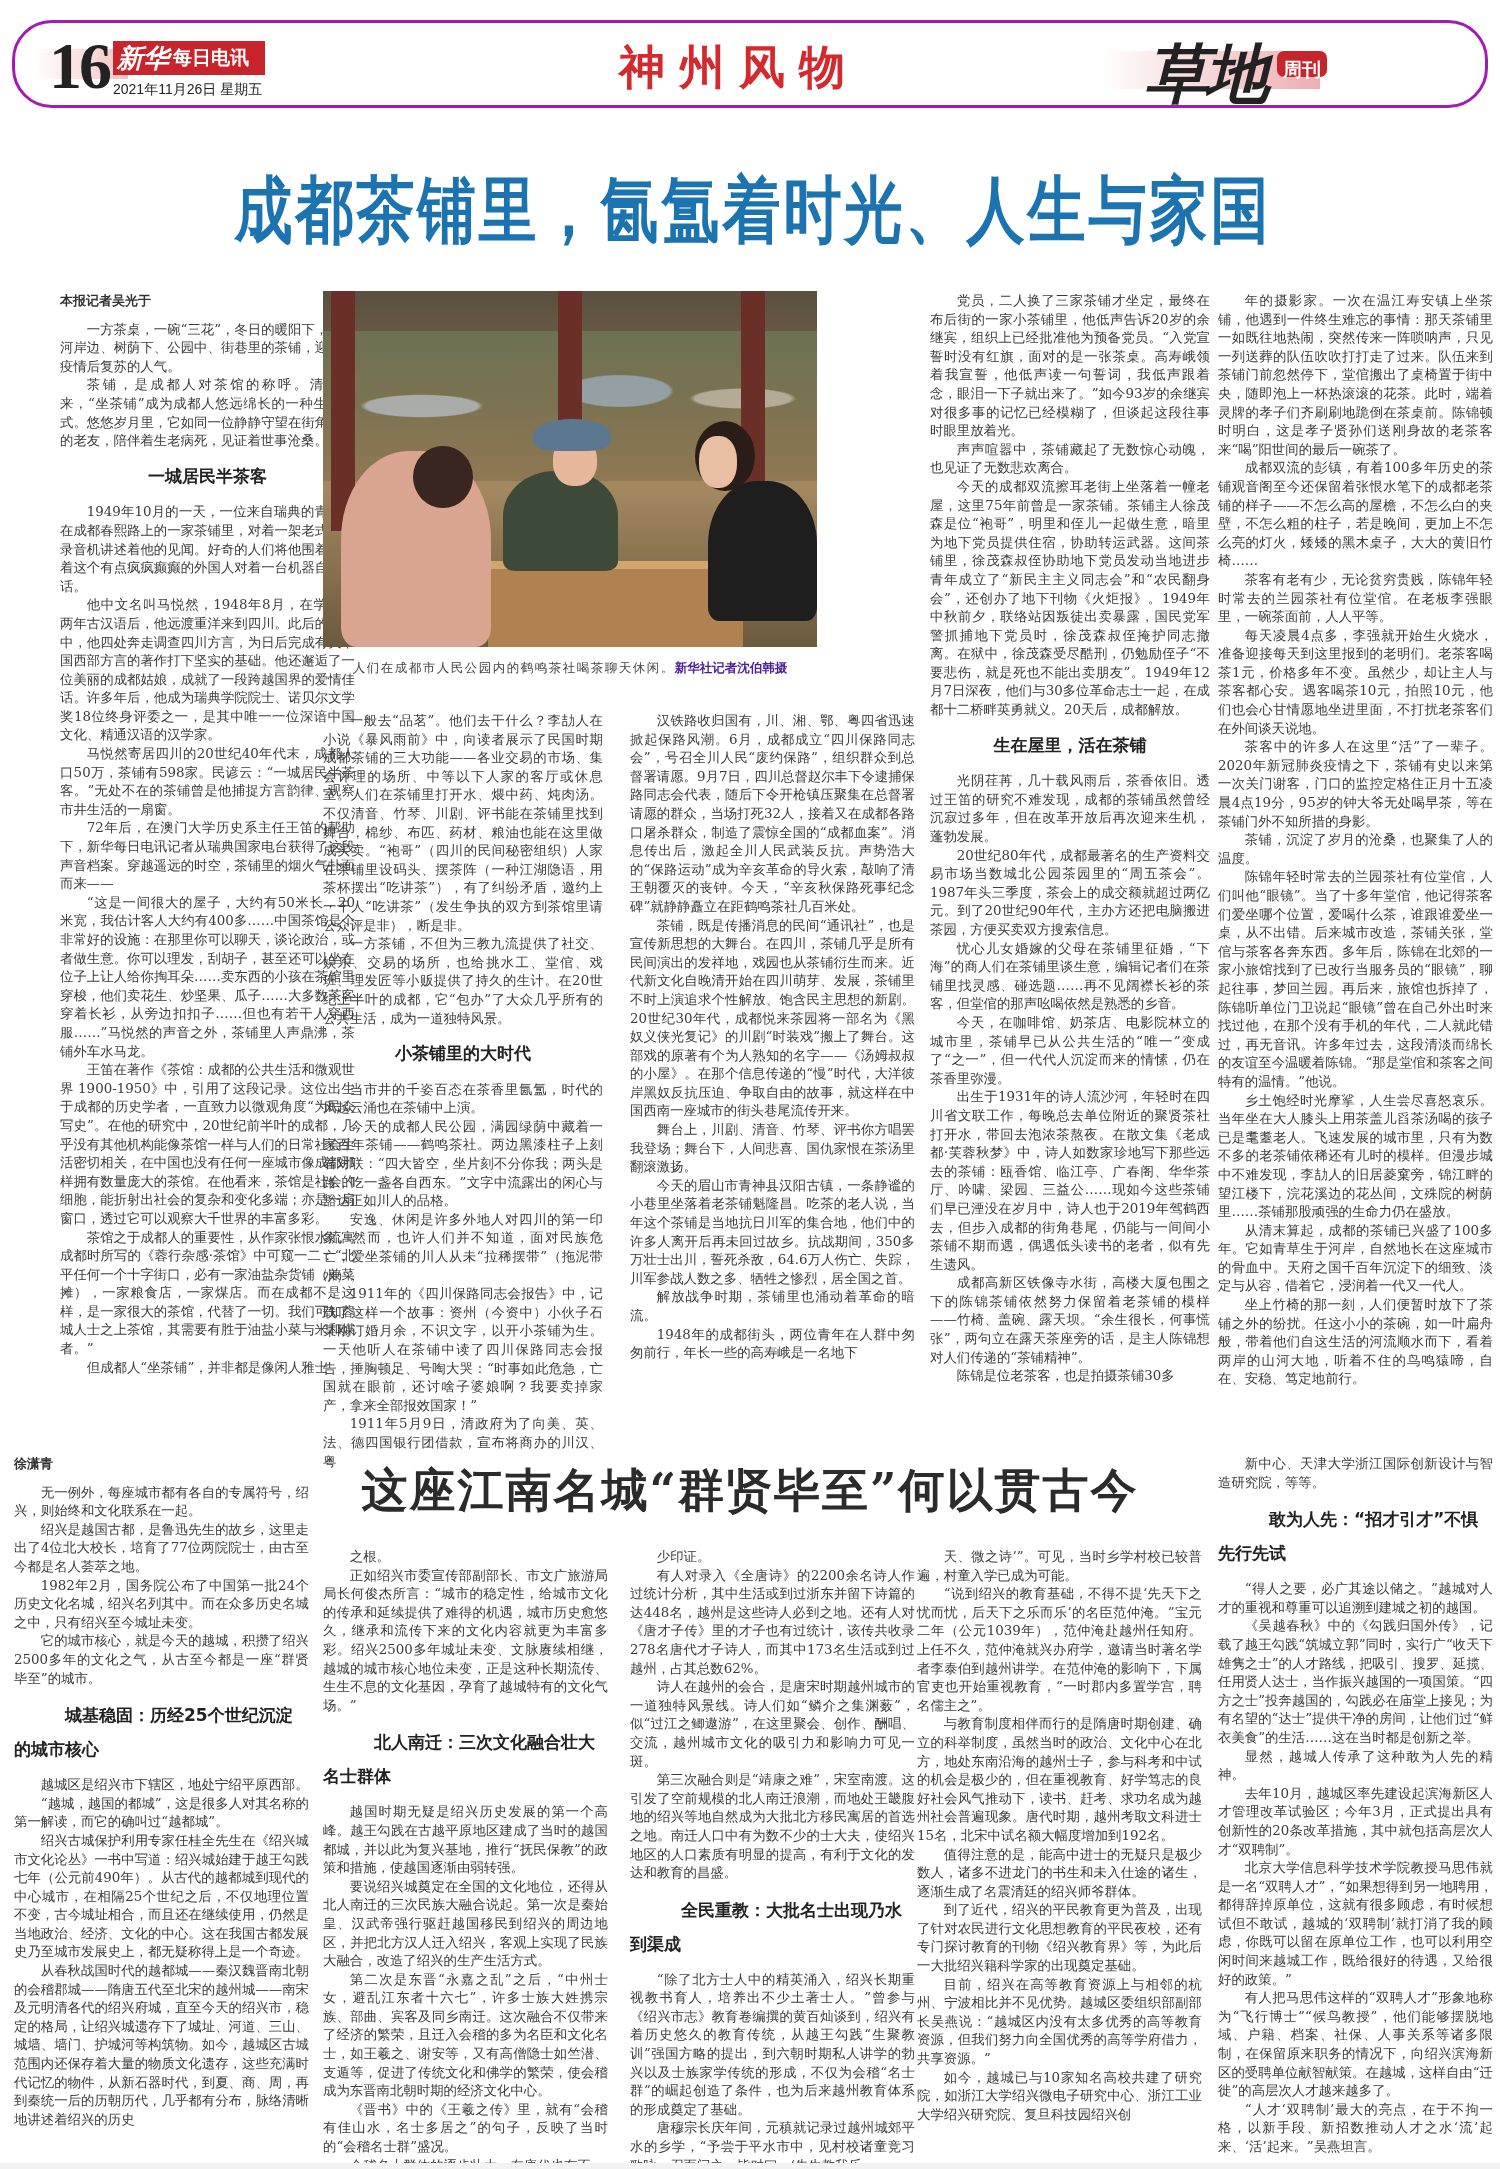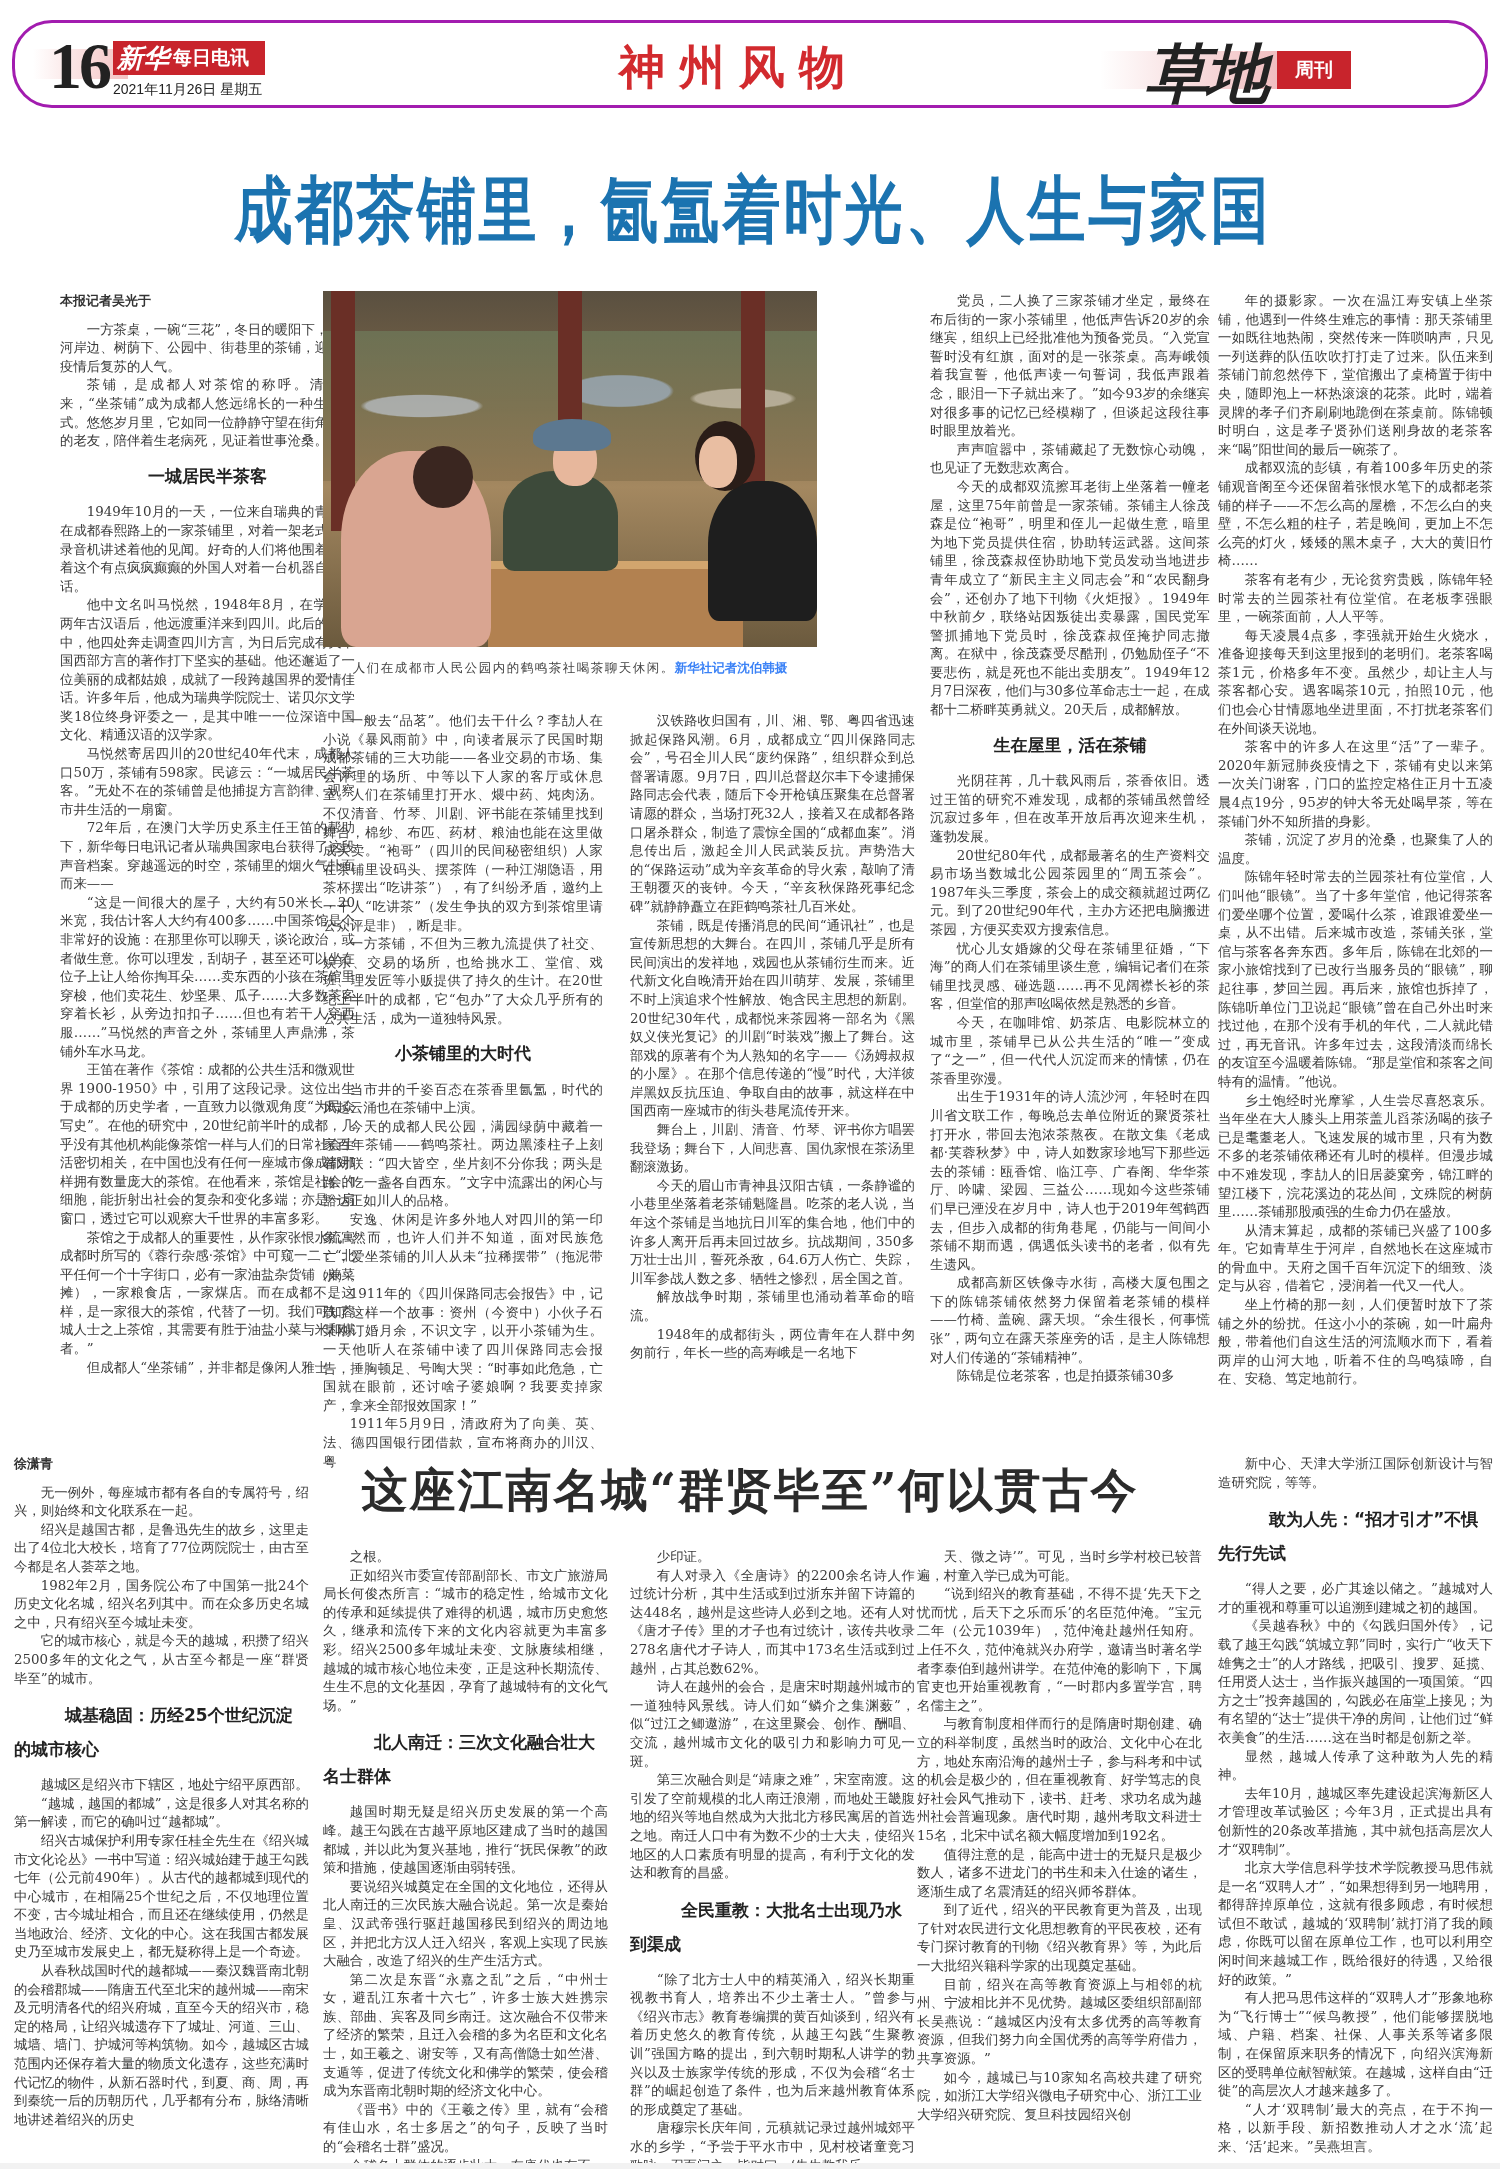--- a/index.html
+++ b/index.html
@@ -19,21 +19,21 @@
   .brand-name { font-family: "DejaVu Sans", sans-serif; font-weight: bold; font-size: 19px; letter-spacing: 0px; }
   .issue-date { position: absolute; left: 98px; top: 58px; font-family: "Liberation Sans", sans-serif;
     font-size: 14px; color: #222; }
   .section-title { position: absolute; left: 604px; top: 14px; font-family: "DejaVu Serif", serif;
     font-weight: bold; font-size: 46px; color: #d22a2e; letter-spacing: 14px; }
   .weekly-fade { position: absolute; left: 1085px; top: 28px; width: 220px; height: 38px;
     background: linear-gradient(90deg, rgba(255,255,255,0), rgba(225,120,125,0.6)); }
   .weekly-script { position: absolute; left: 1130px; top: 8px; font-family: "DejaVu Serif", serif; font-style: italic;
     font-weight: bold; font-size: 64px; color: #222; letter-spacing: -4px; }
   .weekly-tag { position: absolute; left: 1262px; top: 28px; background: #c8242c; color: #fff; font-family: "DejaVu Sans", sans-serif;
-    font-size: 19px; font-weight: bold; padding: 6px 18px; height: 38px; }
+    font-size: 19px; font-weight: bold; padding: 6px 6px; height: 26px; border-radius: 7px; }
 
   
   .headline-1 { position: absolute; left: 198px; top: 172px; width: 1110px; text-align: center;
     font-family: "DejaVu Sans", sans-serif; font-weight: bold; font-size: 58px; color: #1b73b0; letter-spacing: 3px;
     transform: scaleY(1.25); }
 
   
   .col { position: absolute; font-size: 13.4px; line-height: 18.6px; color: #3a3a3a; text-align: justify; }
   .col p { text-indent: 2em; }
   .byline { font-family: "DejaVu Sans", sans-serif; font-weight: bold; font-size: 13px; color: #333; margin-bottom: 10px; text-indent: 0 !important; }
@@ -56,21 +56,21 @@
   .photo .woman { position: absolute; border-radius: 45% 45% 10% 10%; }
   .photo .w1 { left: 18px; top: 160px; width: 150px; height: 196px; background: #d9a591; }
   .photo .w1h { left: 90px; top: 155px; width: 60px; height: 62px; background: #3a2620; border-radius: 50%; }
   .photo .w2 { left: 180px; top: 180px; width: 115px; height: 100px; background: #3d4a3a; }
   .photo .w2h { left: 210px; top: 128px; width: 78px; height: 32px; background: #5c7890; border-radius: 50% 50% 30% 30%; }
   .photo .w2f { left: 230px; top: 145px; width: 44px; height: 50px; background: #e7b79c; border-radius: 45%; }
   .photo .w3 { left: 385px; top: 190px; width: 109px; height: 140px; background: #1e1e1e; }
   .photo .w3h { left: 372px; top: 130px; width: 60px; height: 70px; background: #2a1d18; border-radius: 50%; }
   .photo .w3f { left: 376px; top: 145px; width: 38px; height: 52px; background: #e9bea2; border-radius: 45%; }
   .photo-caption { position: absolute; left: 323px; top: 660px; width: 494px; text-align: center; font-size: 12.5px; color: #444; letter-spacing: 1.5px; }
-  .photo-caption .credit { font-family: "DejaVu Sans", sans-serif; font-weight: bold; color: #3b82f6; letter-spacing: 0; }
+  .photo-caption .credit { font-family: "DejaVu Sans", sans-serif; font-weight: bold; color: #4c1d95; letter-spacing: 0; }
 
   
   .divider { position: absolute; left: 0; top: 1416px; width: 1500px; height: 1px; background: #fff; }
 
   
   .headline-2 { position: absolute; left: 360px; top: 1460px; width: 780px; text-align: center;
     font-family: "DejaVu Serif", serif; font-weight: bold; font-size: 46px; color: #2b2b2b; letter-spacing: 2px; }
 
   .lower-border { position: absolute; left: 0; bottom: 0; width: 1500px; height: 6px; background: #f2f2f2; }
 </style>

